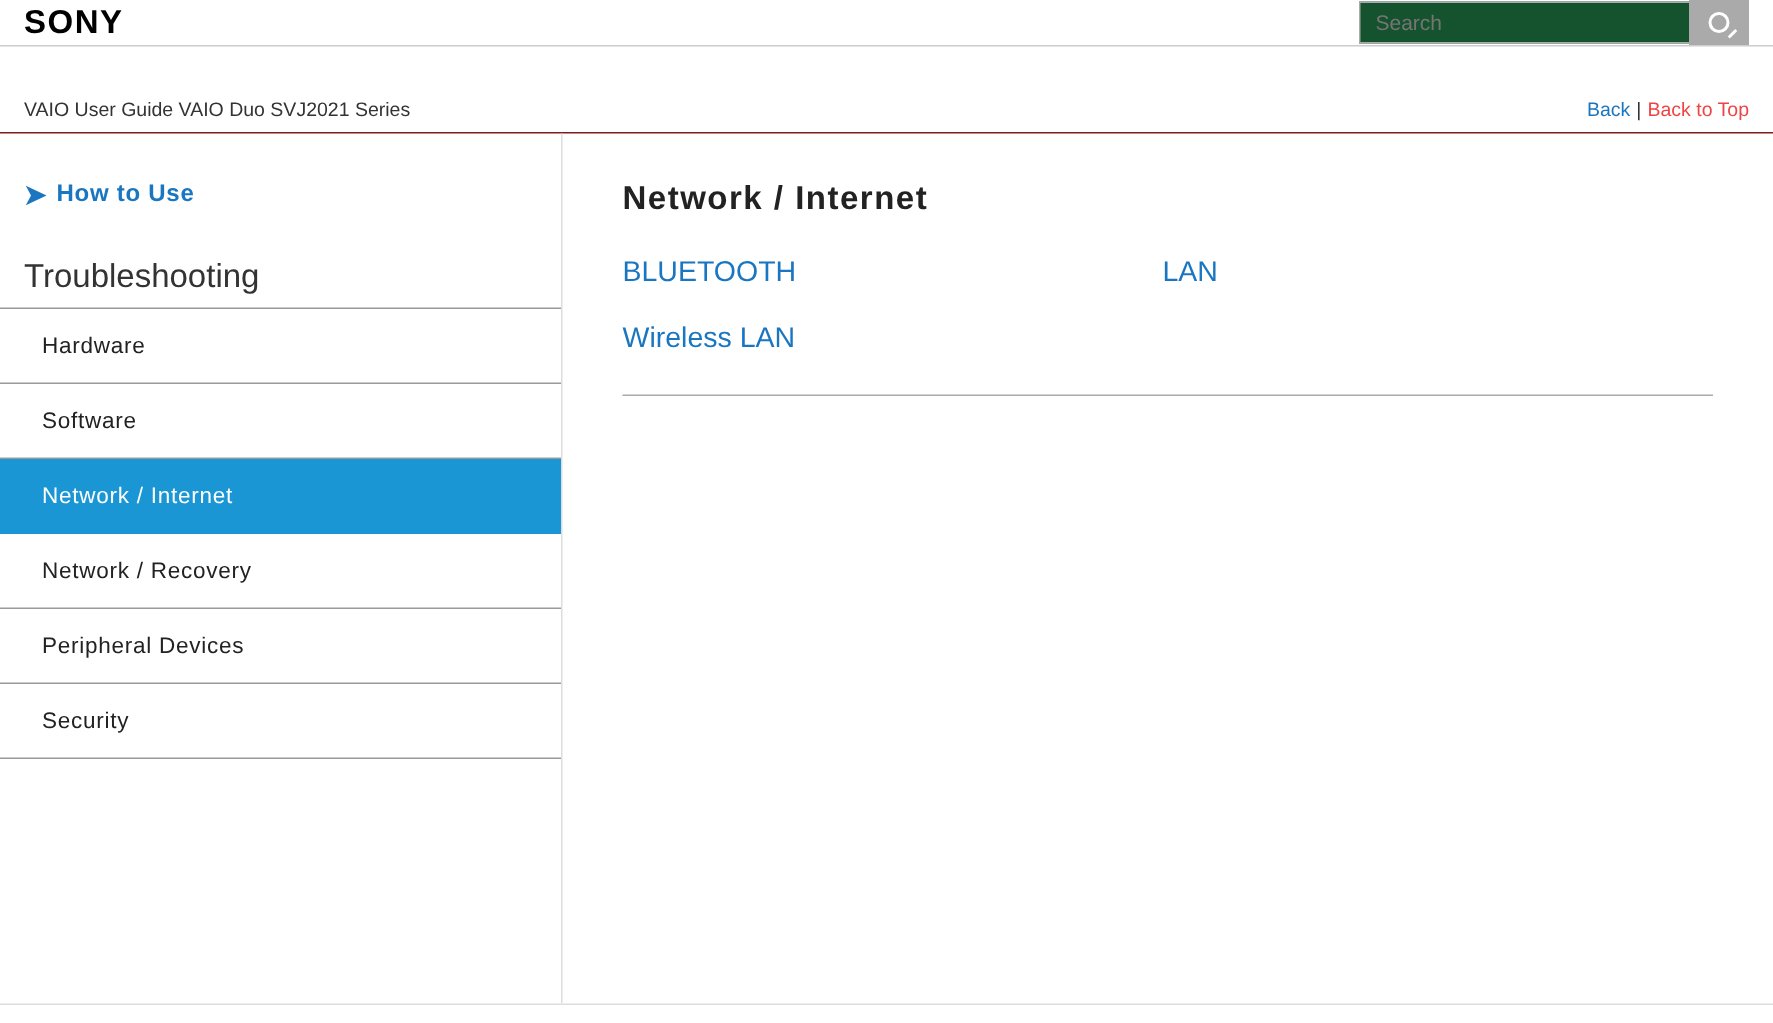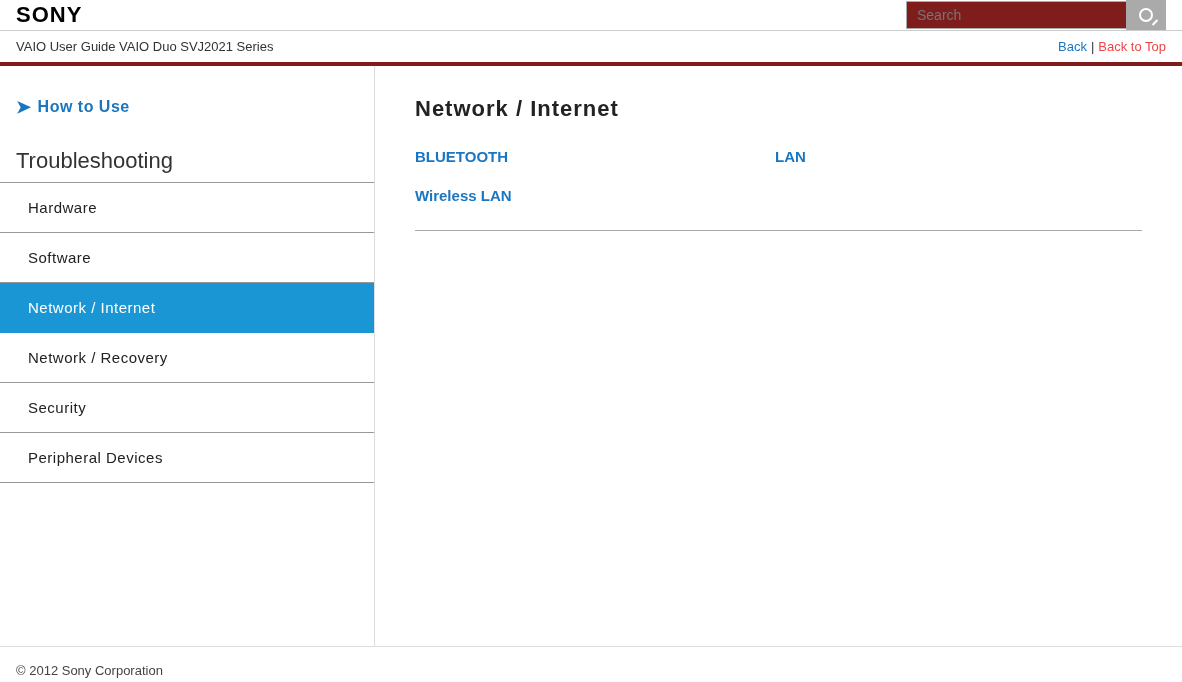--- a/index.html
+++ b/index.html
@@ -42,41 +42,42 @@
     }
 
     #search-input {
       width: 220px;
       padding: 5px 10px;
       border: 1px solid #aaaaaa;
       border-right: none;
       font-size: 14px;
       color: #999999;
       outline: none;
-      background: #7f1d1d;
+      background: #14532d;
     }
 
     #search-button {
       width: 40px;
       height: 30px;
       background: #aaaaaa;
       border: 1px solid #aaaaaa;
       cursor: pointer;
       display: flex;
       align-items: center;
       justify-content: center;
     }
 
     
     #breadcrumb-bar {
       display: flex;
       align-items: flex-start;
       justify-content: space-between;
       padding: 8px 16px;
-      border-bottom: 4px solid #7f1d1d;
+      border-bottom: 1px solid #7f1d1d;
+      margin-top: 26px;
     }
 
     #breadcrumb-title {
       font-size: 13px;
       color: #333333;
     }
 
     #nav-links {
       display: flex;
       gap: 4px;
@@ -181,24 +182,23 @@
       display: grid;
       grid-template-columns: 1fr 1fr;
       gap: 10px 20px;
       margin-bottom: 20px;
       max-width: 700px;
     }
 
     .content-link {
       color: #1a76c0;
       text-decoration: none;
-      font-size: 15px;
+      font-size: 19px;
       cursor: pointer;
       padding: 6px 0;
-      font-weight: bold;
     }
 
     #content-divider {
       border: none;
       border-top: 1px solid #aaaaaa;
       margin-top: 10px;
       max-width: 750px;
     }
 
     
@@ -253,24 +253,24 @@
     <div class="sidebar-item">
       <span>Software</span>
     </div>
     <div class="sidebar-item active">
       <span>Network / Internet</span>
     </div>
     <div class="sidebar-item">
       <span>Network / Recovery</span>
     </div>
     <div class="sidebar-item">
+      <span>Peripheral Devices</span>
+    </div>
+    <div class="sidebar-item">
       <span>Security</span>
-    </div>
-    <div class="sidebar-item">
-      <span>Peripheral Devices</span>
     </div>
   </div>
 
   <div id="content-area">
     <h1 id="content-title">Network / Internet</h1>
 
     <div id="links-grid">
       <a class="content-link">BLUETOOTH</a>
       <a class="content-link">LAN</a>
       <a class="content-link">Wireless LAN</a>

